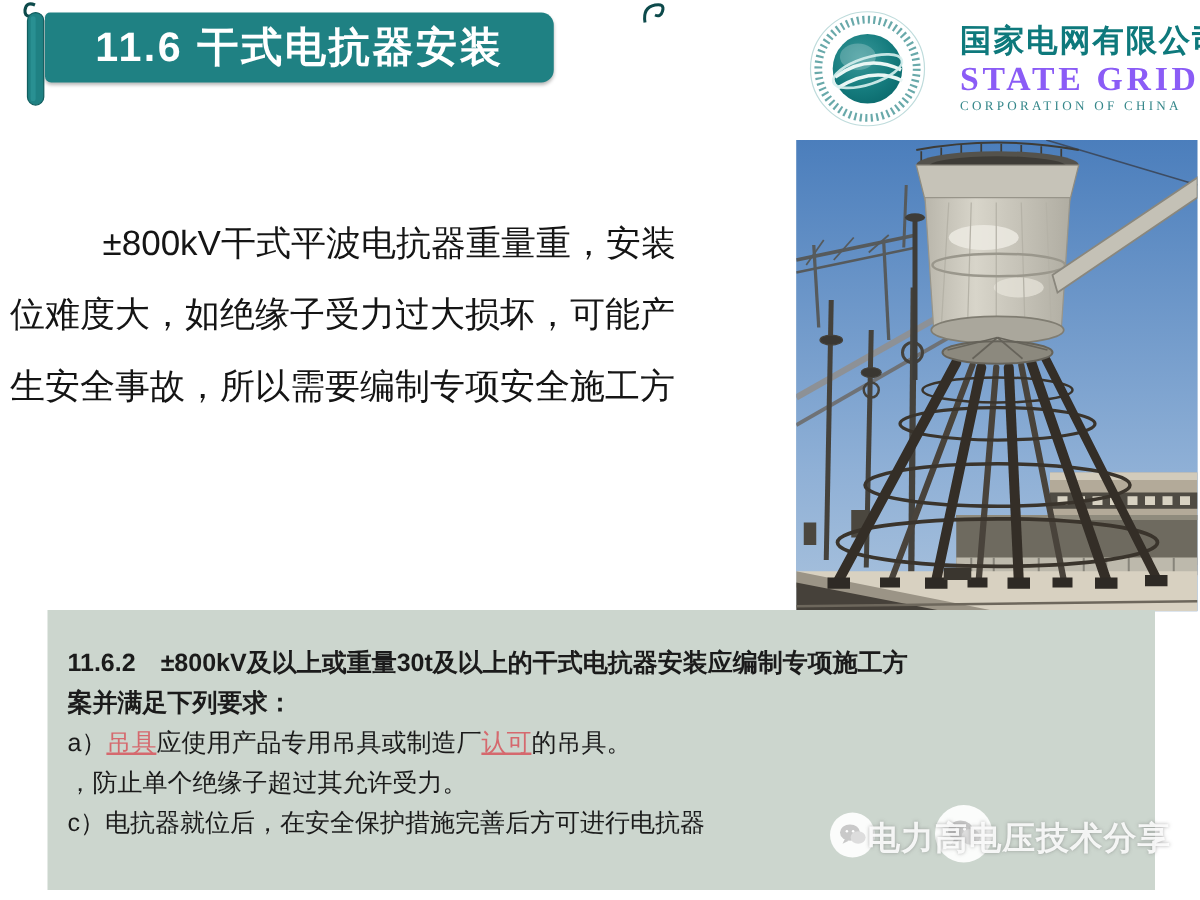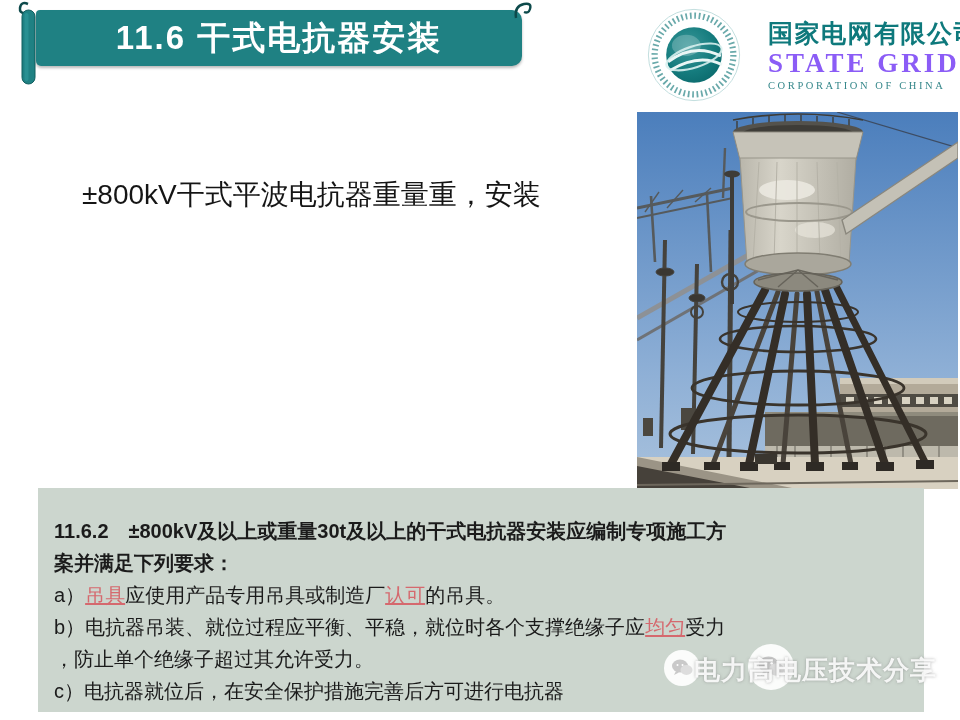--- a/index.html
+++ b/index.html
@@ -3,21 +3,21 @@
 <meta charset="utf-8">
 <style>
   html,body{margin:0;padding:0;background:#e8e8e8;}
   .slide{
     position:relative;width:960px;height:720px;background:#ffffff;overflow:hidden;
     font-family:"Liberation Sans","DejaVu Sans",sans-serif;
   }
   
   .scroll-pole{position:absolute;left:14px;top:0;width:30px;height:96px;}
   .banner{
-    position:absolute;left:36px;top:10px;width:486px;height:56px;
+    position:absolute;left:36px;top:10px;width:407px;height:56px;
     background:#1f8183;border-radius:4px 10px 10px 5px;
     box-shadow:0 2px 3px rgba(0,0,0,.28);
   }
   .banner .title{
     display:block;text-align:center;line-height:56px;font-size:33px;font-weight:700;
     color:#ffffff;letter-spacing:2px;white-space:nowrap;
   }
   .curl-right{position:absolute;left:506px;top:0;width:28px;height:22px;}
   
   .logo{position:absolute;left:646px;top:6px;width:306px;height:98px;display:flex;align-items:center;gap:20px;}
@@ -92,20 +92,22 @@
     </svg>
     <div class="logo-text">
       <div class="cn">国家电网有限公司</div>
       <div class="en">STATE GRID</div>
       <div class="sub">CORPORATION OF CHINA</div>
     </div>
   </div>
 
   <div class="intro">
     <div class="line indent">±800kV干式平波电抗器重量重，安装</div>
+    <div class="line">位难度大，如绝缘子受力过大损坏，可能产</div>
+    <div class="line">生安全事故，所以需要编制专项安全施工方</div>
   </div>
 
   <div class="photo">
     <svg width="321" height="377" viewBox="0 0 321 377">
       <defs>
         <linearGradient id="sky" x1="0" y1="0" x2="0" y2="1">
           <stop offset="0%" stop-color="#4b7ebc"></stop>
           <stop offset="70%" stop-color="#8fb0d6"></stop>
           <stop offset="100%" stop-color="#a9c2dd"></stop>
         </linearGradient>
@@ -258,21 +260,20 @@
       </g>
 
       <polygon points="205,108 321,30 321,46 209,122" fill="#c4c1b6" stroke="#8a877d" stroke-width="1.4"></polygon>
     </svg>
   </div>
 
   <div class="notice">
     <div class="bline strong">11.6.2　±800kV及以上或重量30t及以上的干式电抗器安装应编制专项施工方</div>
     <div class="bline strong">案并满足下列要求：</div>
     <div class="bline"><span>a）</span><span class="red">吊具</span><span>应使用产品专用吊具或制造厂</span><span class="red">认可</span><span>的吊具。</span></div>
-    <div class="bline"><span>b）电抗器吊装、就位过程应平衡、平稳，就位时各个支撑绝缘子应</span><span class="red">均匀</span><span>受力</span></div>
     <div class="bline">，防止单个绝缘子超过其允许受力。</div>
     <div class="bline">c）电抗器就位后，在安全保护措施完善后方可进行电抗器</div>
   </div>
 
   <div class="watermark">
     <div class="wm-circle wm-c1">
       <svg width="24" height="24" viewBox="0 0 24 24">
         <ellipse cx="10" cy="10" rx="8" ry="6.5" fill="#c9c9c9"></ellipse>
         <path d="M6,15 l-2,4 l5,-2.5 z" fill="#c9c9c9"></path>
         <ellipse cx="16.5" cy="14" rx="6" ry="5" fill="#dddddd"></ellipse>

